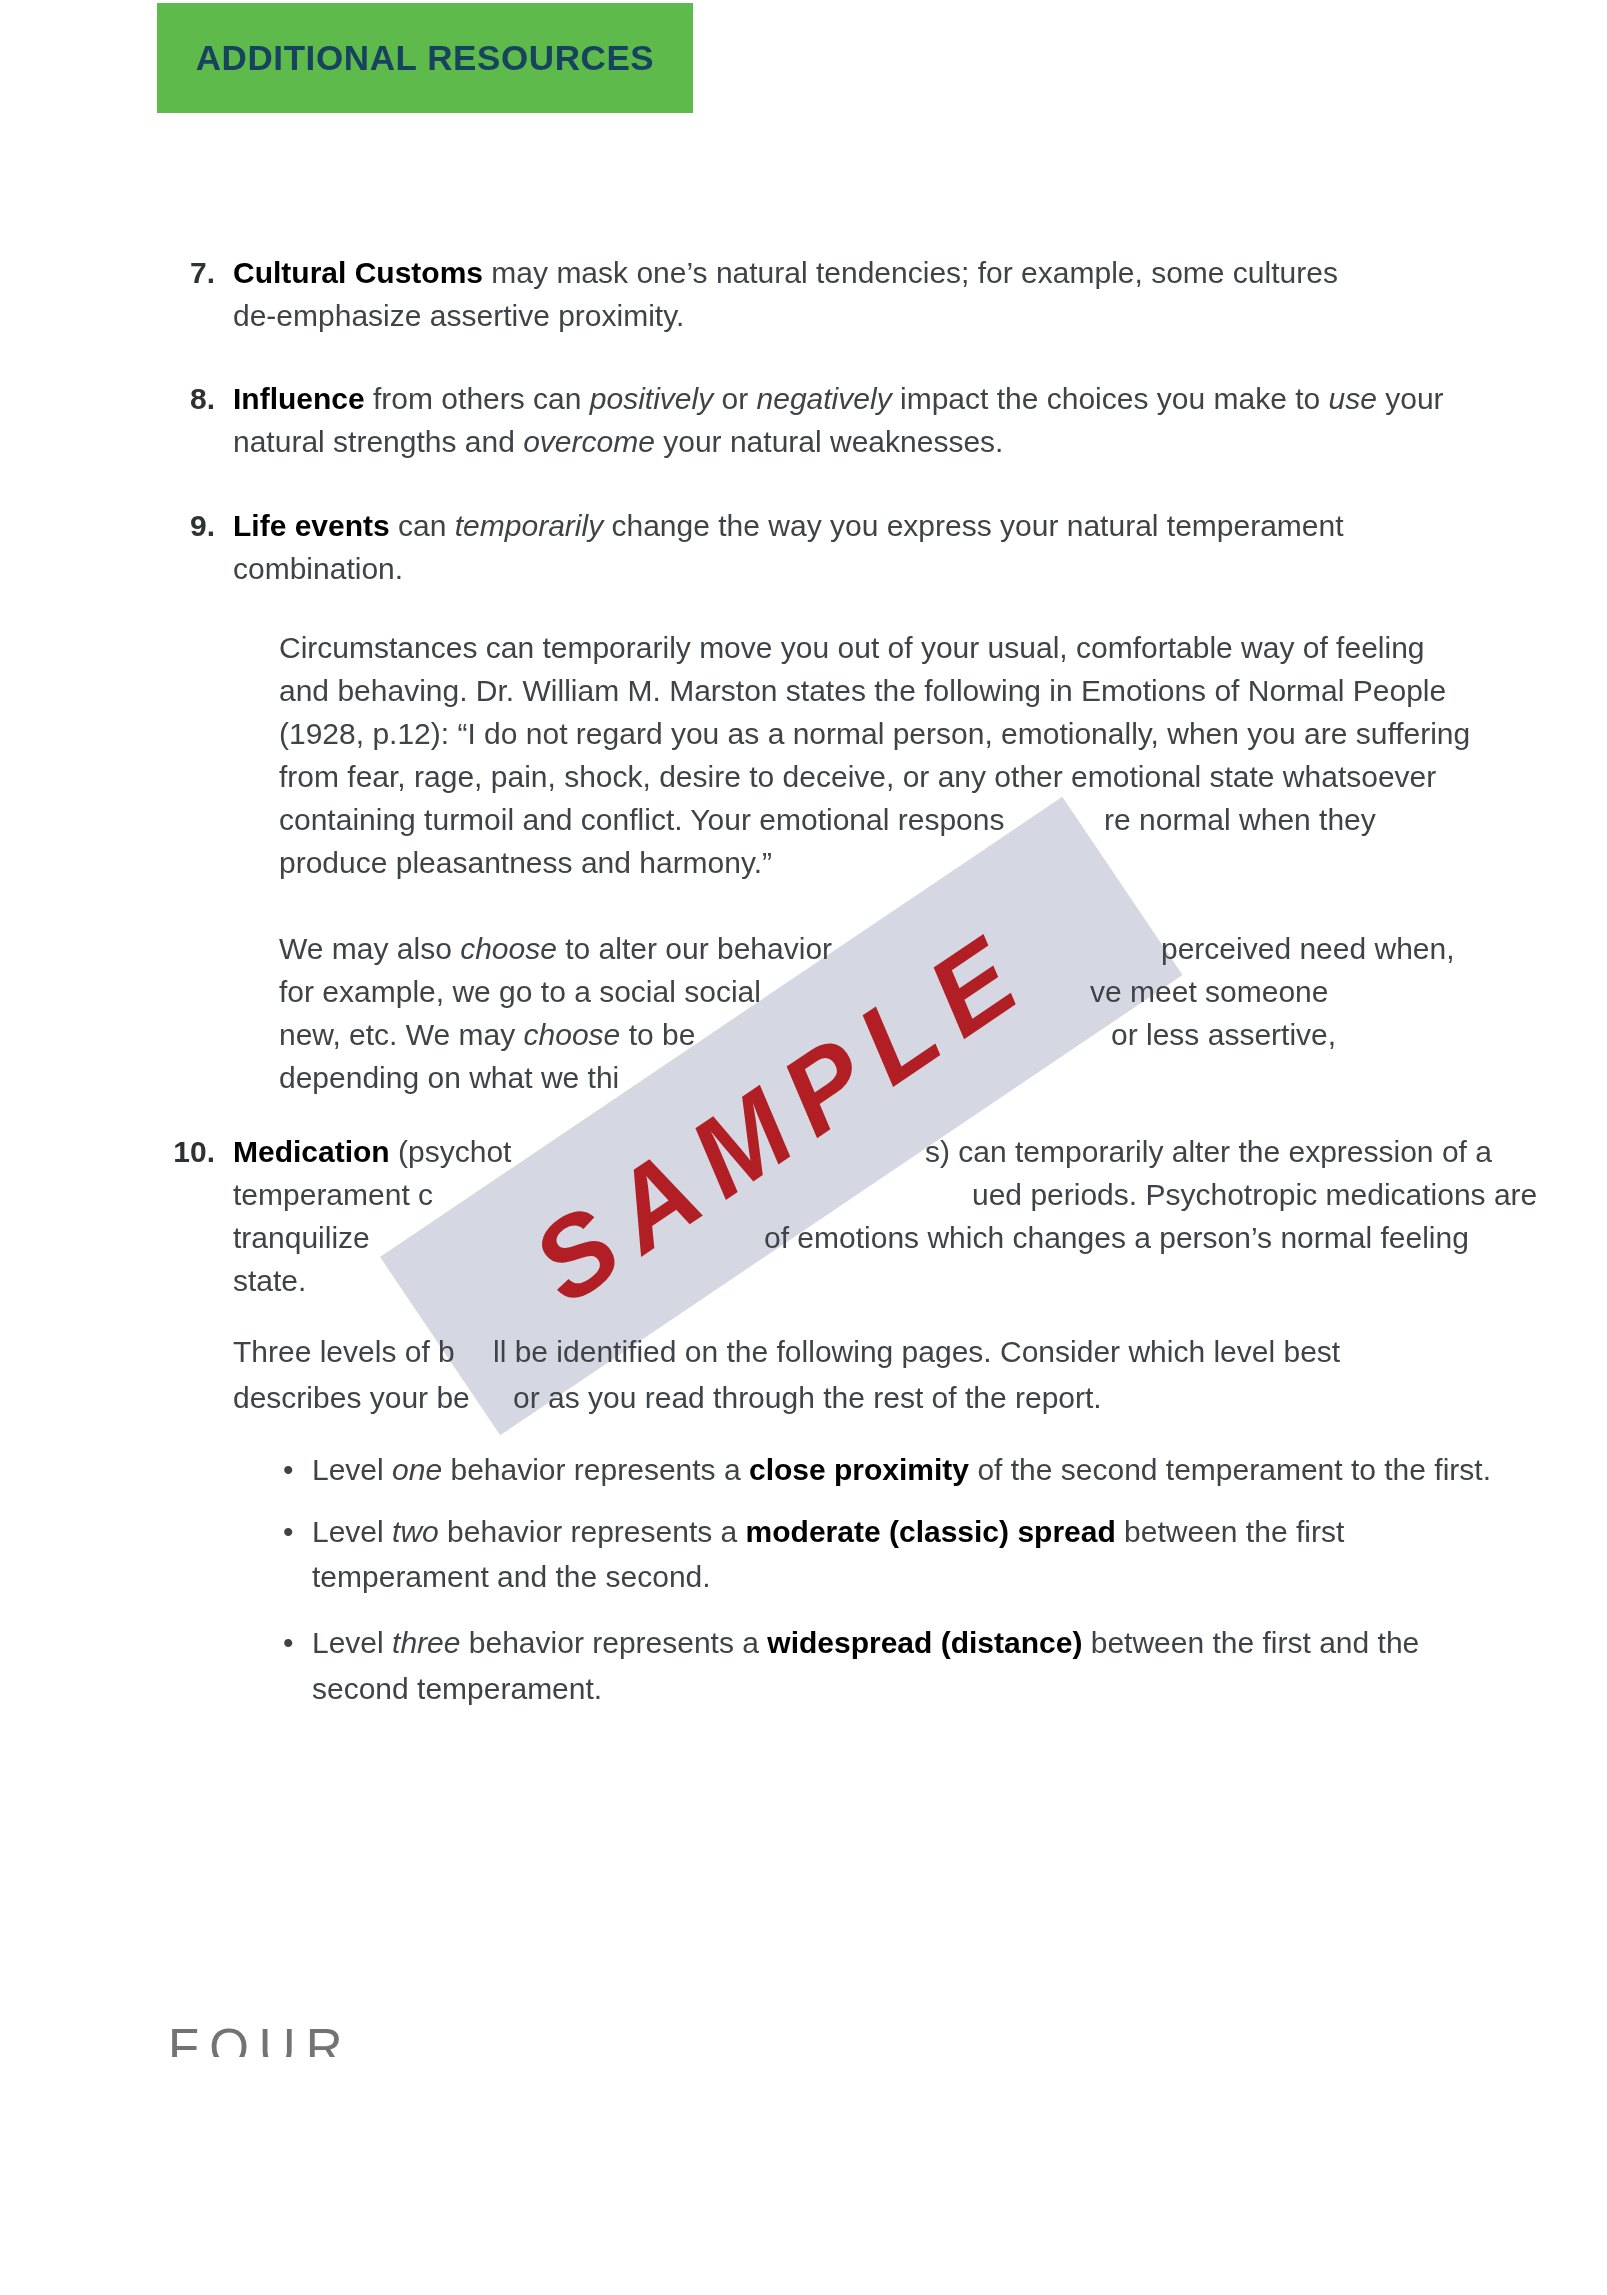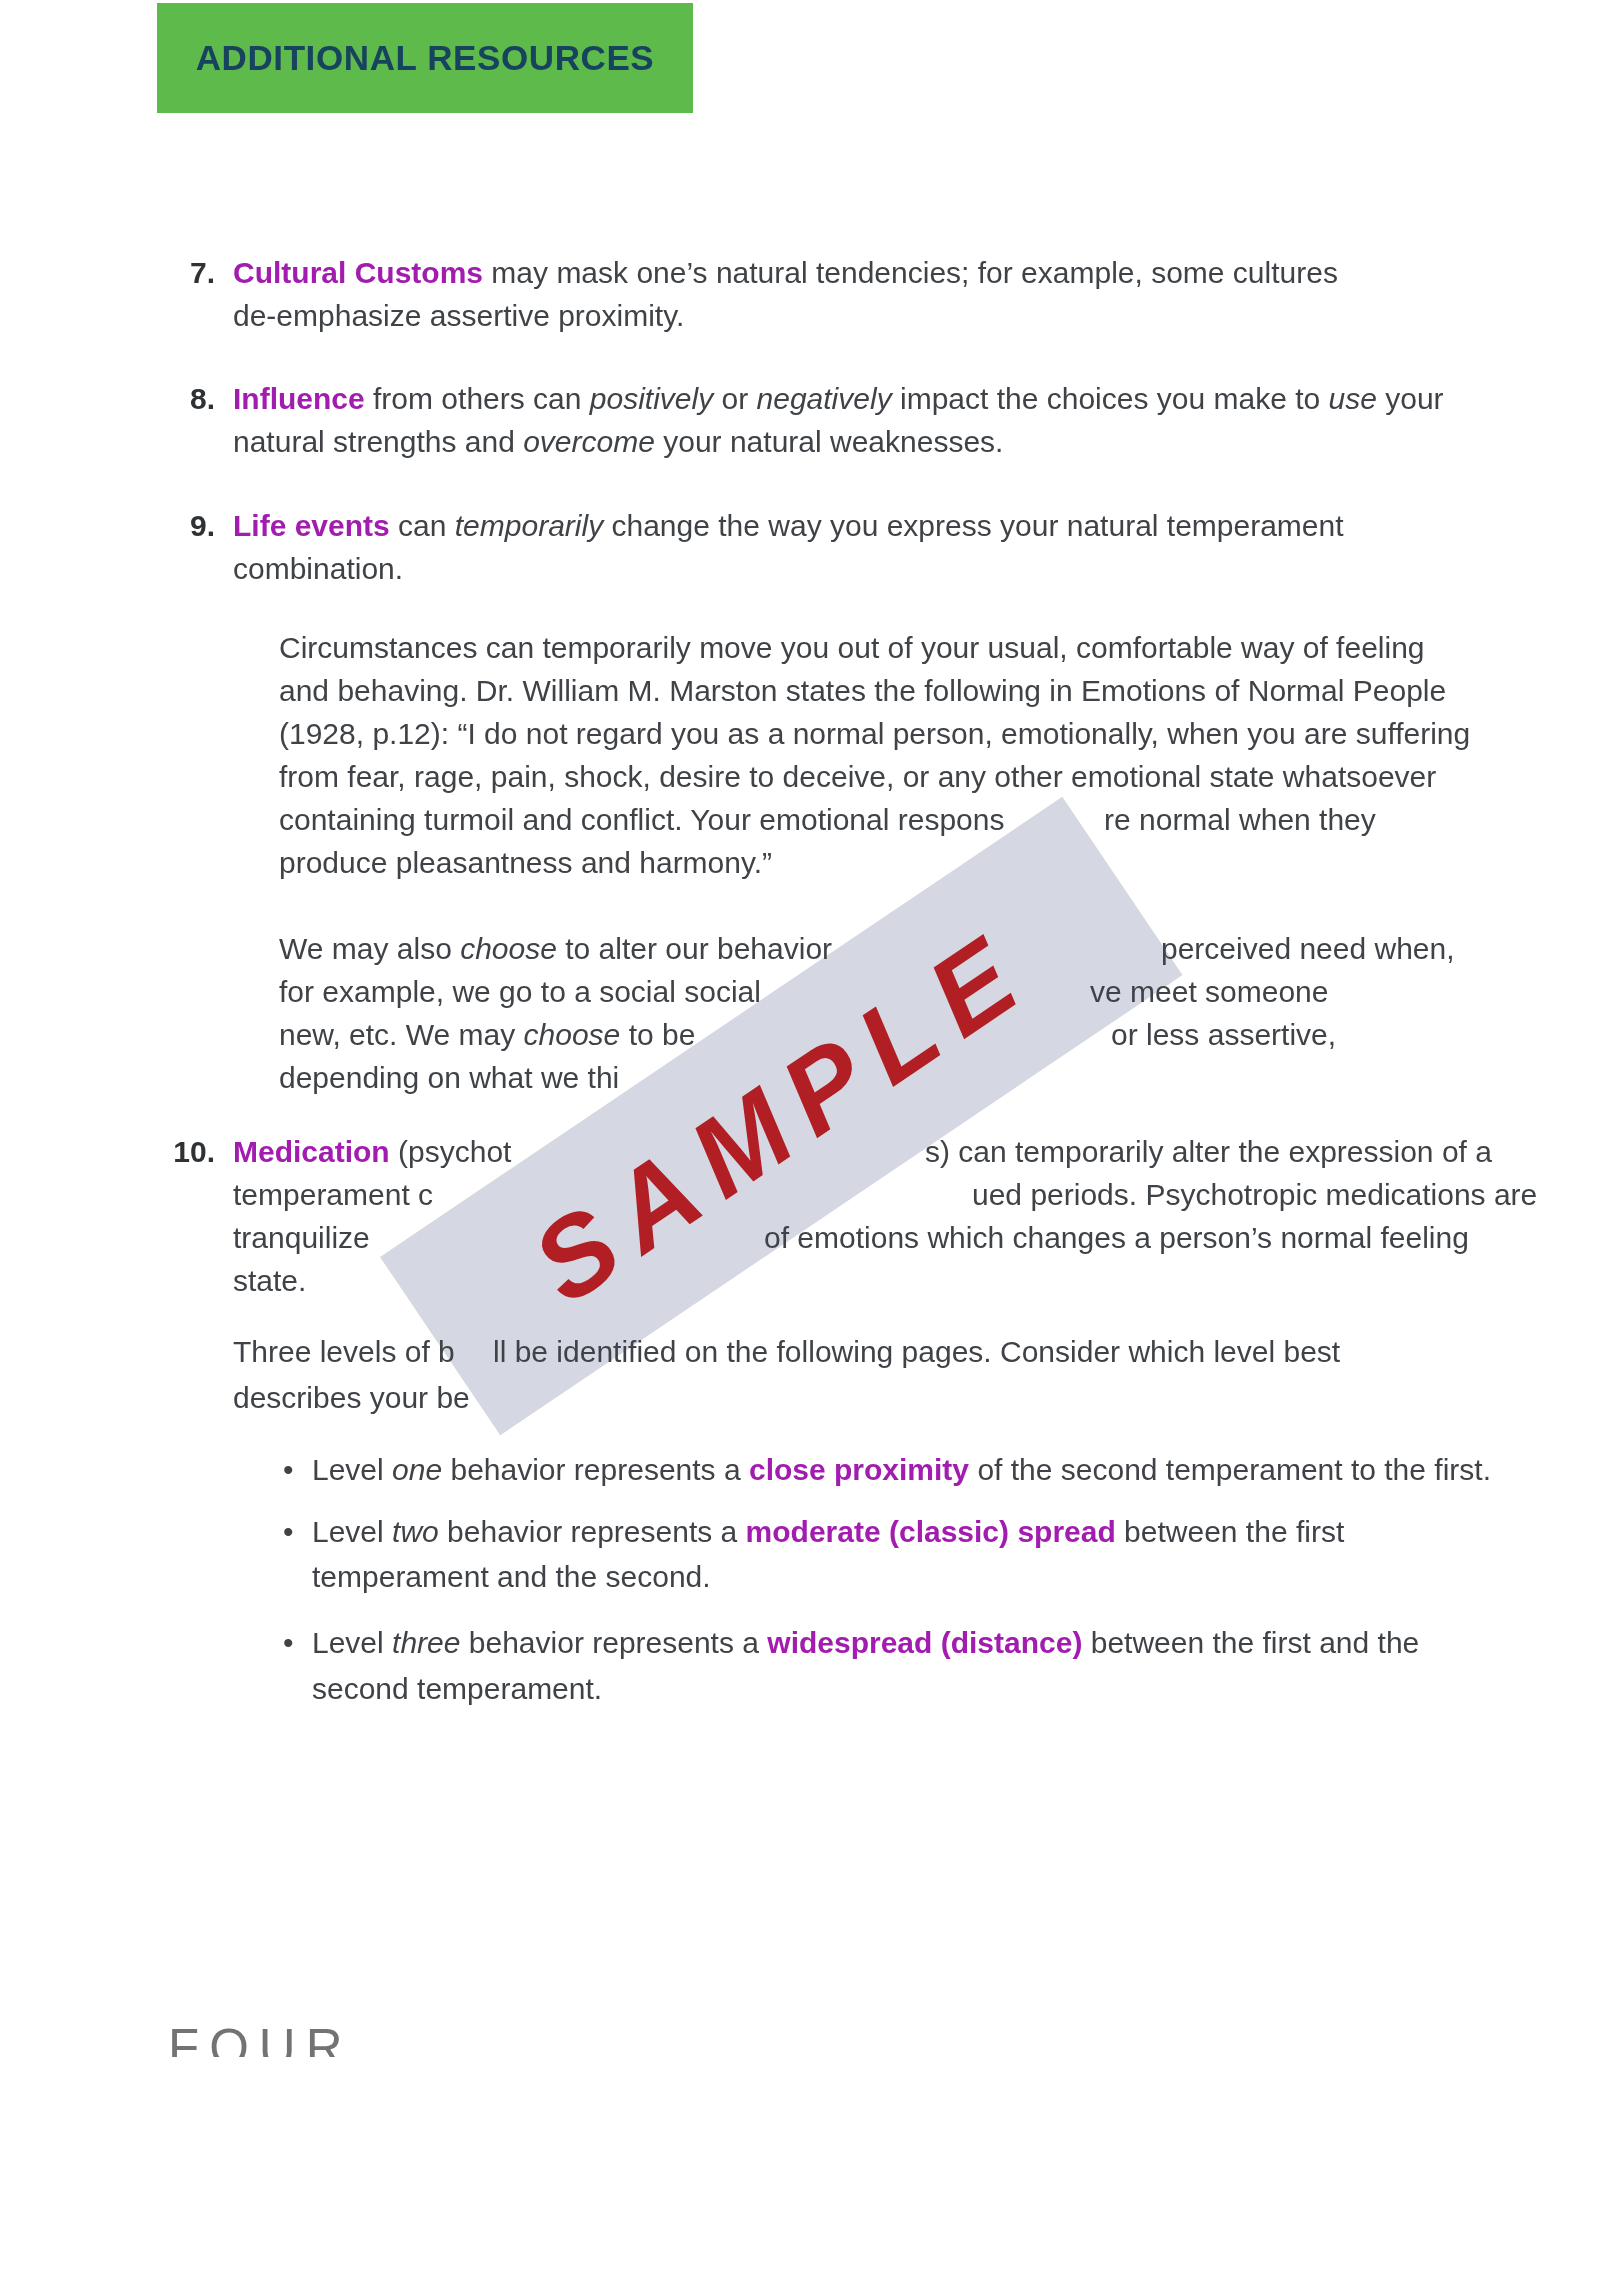--- a/index.html
+++ b/index.html
@@ -14,21 +14,21 @@
   }
   .badge span { font-size:35px; font-weight:bold; color:#17435e; letter-spacing:0.6px; }
   .ln {
     position:absolute; white-space:nowrap; font-size:30px; line-height:43px;
     z-index:3;
   }
   .num {
     position:absolute; left:158px; width:57px; text-align:right;
     font-weight:bold; font-size:30px; line-height:43px; color:#2e3235; z-index:3;
   }
-  .ln b { font-weight:bold; color:#a21caf; }
+  .ln b { font-weight:bold; color:#000000; }
   .ln i { font-style:italic; }
   .bdot { position:absolute; left:283px; font-size:30px; line-height:43px; z-index:3; }
   .band {
     position:absolute; left:380px; top:1257px; width:823px; height:215px;
     background:#d5d8e2; transform:rotate(-34deg); transform-origin:0 0;
     display:flex; align-items:center; justify-content:center; z-index:2;
   }
   .band span {
     font-size:111px; font-weight:bold; font-style:italic;
     letter-spacing:17.7px; color:#b11f24;
@@ -91,20 +91,21 @@
   <div class="ln" style="left:925px; top:1130px">s) can temporarily alter the expression of a</div>
   <div class="ln" style="left:233px; top:1173px">temperament c</div>
   <div class="ln" style="left:972px; top:1173px">ued periods. Psychotropic medications are</div>
   <div class="ln" style="left:233px; top:1216px">tranquilize</div>
   <div class="ln" style="left:764px; top:1216px">of emotions which changes a person’s normal feeling</div>
   <div class="ln" style="left:233px; top:1259px">state.</div>
 
   <div class="ln" style="left:233px; top:1330px">Three levels of b</div>
   <div class="ln" style="left:493px; top:1330px">ll be identified on the following pages. Consider which level best</div>
   <div class="ln" style="left:233px; top:1376px">describes your be</div>
+  <div class="ln" style="left:513px; top:1376px">or as you read through the rest of the report.</div>
 
   <div class="bdot" style="top:1448px">•</div>
   <div class="ln" style="left:312px; top:1448px"><span>Level </span><i>one</i><span> behavior represents a </span><b>close proximity</b><span> of the second temperament to the first.</span></div>
 
   <div class="bdot" style="top:1510px">•</div>
   <div class="ln" style="left:312px; top:1510px"><span>Level </span><i>two</i><span> behavior represents a </span><b>moderate (classic) spread</b><span> between the first</span></div>
   <div class="ln" style="left:312px; top:1555px">temperament and the second.</div>
 
   <div class="bdot" style="top:1621px">•</div>
   <div class="ln" style="left:312px; top:1621px"><span>Level </span><i>three</i><span> behavior represents a </span><b>widespread (distance)</b><span> between the first and the</span></div>

